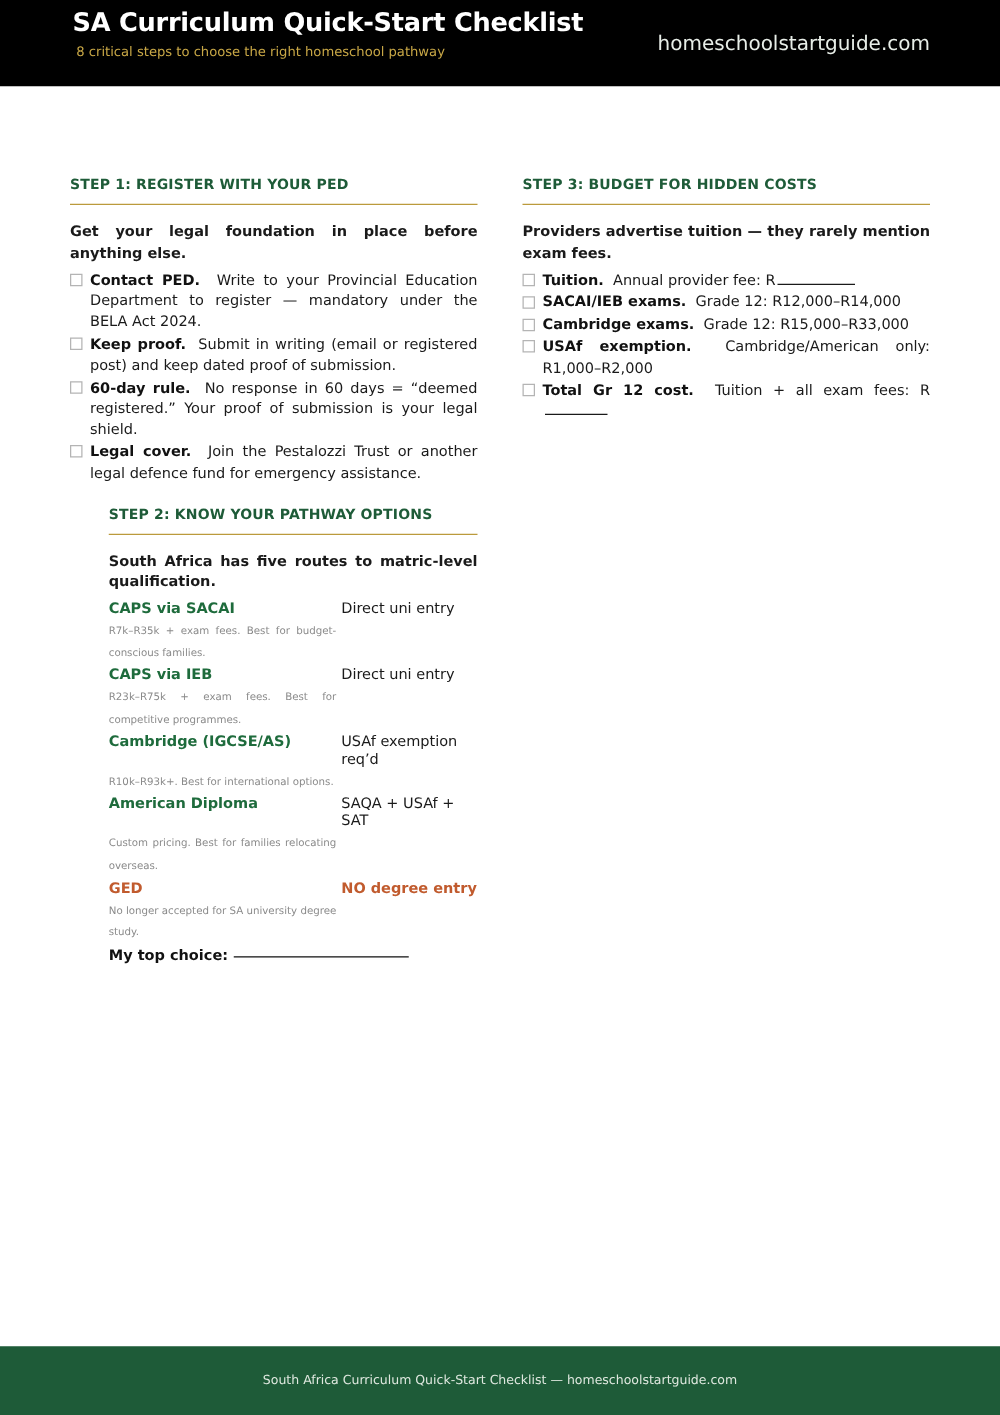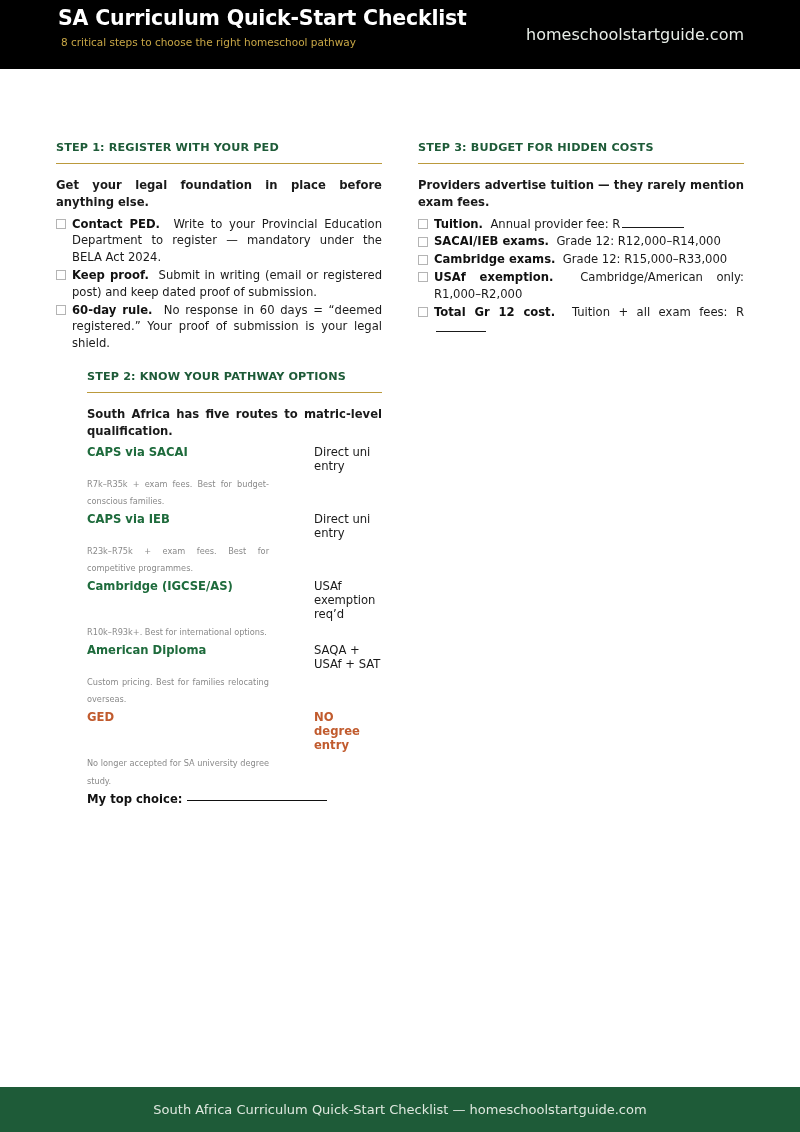--- a/index.html
+++ b/index.html
@@ -124,21 +124,20 @@
   }
   .fill-lg { width: 62px; }
   .fill-md { width: 54px; }
   .fill-sm { width: 50px; }
 
   
   .pathways { margin-top: 2px; }
   .pw-row {
     display: flex;
     align-items: baseline;
-    gap: 41px;
   }
   .pw-name {
     width: 186px;
     flex: 0 0 186px;
     font-size: 11.6px;
     font-weight: bold;
     color: #1e6b3c;
   }
   .pw-note {
     font-size: 11.6px;
@@ -166,24 +165,24 @@
     width: 140px;
     border-bottom: 1.6px solid #111;
     margin-left: 5px;
     vertical-align: 2px;
   }
 
   
   .footer {
     position: absolute;
     left: 0; right: 0; bottom: 0;
-    height: 45px;
+    height: 55px;
     background: #1e5b38;
     color: #dfe8df;
-    font-size: 13px;
+    font-size: 10px;
     display: flex;
     align-items: center;
     justify-content: center;
   }
 </style>
 </head>
 <body>
 
 <div class="header">
   <div class="header-title">SA Curriculum Quick-Start Checklist</div>
@@ -196,20 +195,21 @@
   <div class="col col-left">
 
     <div class="section">
       <div class="section-title">STEP 1: REGISTER WITH YOUR PED</div>
       <hr class="rule">
       <p class="lede">Get your legal foundation in place before anything else.</p>
       <ul class="checklist" id="step1-list">
           <li><span class="box"></span><b>Contact PED.</b><span>&nbsp; Write to your Provincial Education Department to register — mandatory under the BELA Act 2024.</span></li>
           <li><span class="box"></span><b>Keep proof.</b><span>&nbsp; Submit in writing (email or registered post) and keep dated proof of submission.</span></li>
           <li><span class="box"></span><b>60-day rule.</b><span>&nbsp; No response in 60 days = “deemed registered.” Your proof of submission is your legal shield.</span></li>
+          <li><span class="box"></span><b>Legal cover.</b><span>&nbsp; Join the Pestalozzi Trust or another legal defence fund for emergency assistance.</span></li>
         </ul>
     </div>
 
     <div class="section" style="margin-top:18px;margin-left:31px;">
       <div class="section-title">STEP 2: KNOW YOUR PATHWAY OPTIONS</div>
       <hr class="rule">
       <p class="lede">South Africa has five routes to matric-level qualification.</p>
       <div class="pathways" id="pathway-list">
           <div class="pw-row">
             <div class="pw-name">CAPS via SACAI</div>

